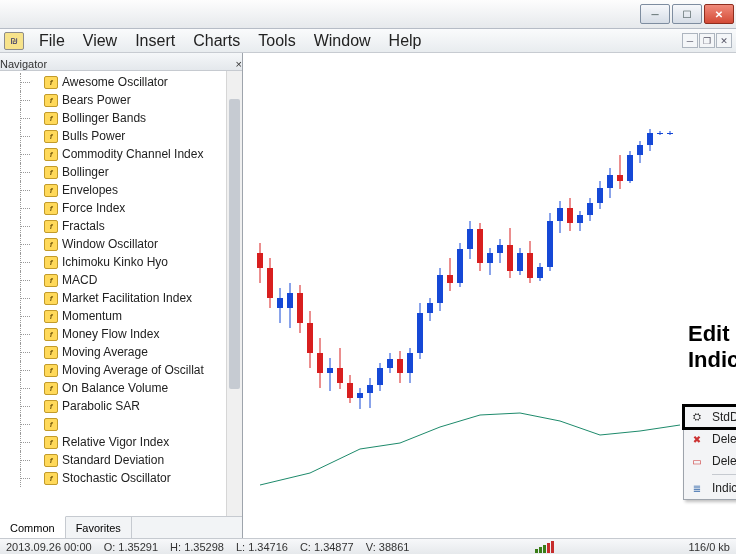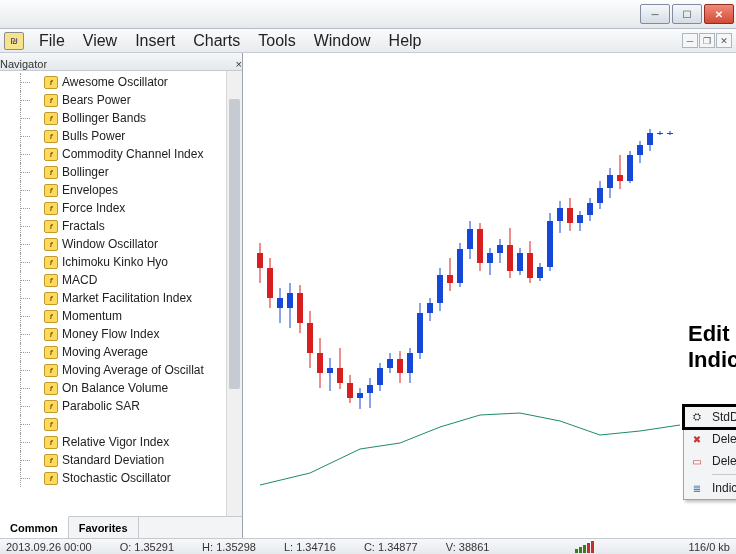--- a/index.html
+++ b/index.html
@@ -20,38 +20,38 @@
 .nav-header { height: 18px; background: linear-gradient(#f5f7f9,#e4e8ec); border-bottom: 1px solid #c6cad0; display: flex; align-items: flex-end; padding: 0 0; font-size: 11px; color: #333; }
 .nav-close { margin-left: auto; font-size: 11px; cursor: default; }
 .nav-tree { flex: 1; overflow: hidden; position: relative; }
 .nav-scroll { position: absolute; right: 0; top: 0; bottom: 0; width: 16px; background: #f0f0f0; border-left: 1px solid #d6d6d6; }
 .nav-thumb { position: absolute; left: 2px; right: 2px; top: 28px; height: 290px; background: #c6cbd2; border-radius: 2px; }
 .nav-list { padding: 2px 0 2px 0; }
 .nav-item { display: flex; align-items: center; height: 18px; padding-left: 44px; font-size: 12px; color: #222; white-space: nowrap; position: relative; }
 .nav-item::before { content: ""; position: absolute; left: 20px; top: 0; bottom: 0; border-left: 1px dotted #999; }
 .nav-item::after { content: ""; position: absolute; left: 20px; top: 9px; width: 10px; border-top: 1px dotted #999; }
 .fx-icon { width: 14px; height: 13px; background: #ffd95a; border: 1px solid #c29b2a; border-radius: 2px; margin-right: 4px; font-size: 8px; font-style: italic; font-weight: bold; color: #7a5d10; display: flex; align-items: center; justify-content: center; position: relative; z-index: 1; }
-.nav-tabs { height: 22px; border-top: 1px solid #c6cad0; background: #f2f4f6; display: flex; font-weight: bold; }
+.nav-tabs { height: 22px; border-top: 1px solid #c6cad0; background: #f2f4f6; display: flex; }
 .nav-tab { padding: 2px 10px; font-size: 11px; border-right: 1px solid #c6cad0; display: flex; align-items: center; cursor: default; }
 .nav-tab.active { background: #fff; border-top: 1px solid #fff; margin-top: -1px; }
 
 .chart { flex: 1; background: #fff; position: relative; }
 svg.candles { position: absolute; inset: 0; }
 
 .stddev-line { stroke: #1d8a6b; stroke-width: 1; fill: none; }
 
 .annotation { position: absolute; left: 445px; top: 268px; font-size: 22px; font-weight: 700; color: #000; }
 
 .ctx { position: absolute; left: 440px; top: 352px; width: 234px; background: #f3f4f6; border: 1px solid #9ea4ac; box-shadow: 2px 2px 3px rgba(0,0,0,.25); }
 .ctx-row { display: flex; align-items: center; height: 22px; padding: 0 6px 0 4px; font-size: 12px; color: #222; cursor: default; }
 .ctx-ic { width: 18px; height: 16px; margin-right: 6px; display: flex; align-items: center; justify-content: center; font-size: 10px; }
 .ctx-sep { height: 1px; background: #c6cad0; margin: 2px 4px 2px 28px; }
 .highlight { outline: 3px solid #000; outline-offset: -1px; }
 
-.statusbar { height: 16px; background: linear-gradient(#f7f8fa,#e6e9ec); border-top: 1px solid #c6cad0; display: flex; align-items: center; font-size: 11px; color: #333; padding: 0 6px; gap: 28px; }
+.statusbar { height: 16px; background: linear-gradient(#f7f8fa,#e6e9ec); border-top: 1px solid #c6cad0; display: flex; align-items: center; font-size: 11px; color: #333; padding: 0 6px; gap: 12px; }
 .statusbar span:last-child { margin-left: auto; }
 .bars { display: inline-flex; gap: 1px; align-items: flex-end; margin-left: auto; margin-right: 8px; }
 .bars i { width: 3px; background: #3a7d18; display: block; }
 .bars i:nth-child(1){height:4px}.bars i:nth-child(2){height:6px}.bars i:nth-child(3){height:8px}.bars i:nth-child(4){height:10px;background:#c62d2d}.bars i:nth-child(5){height:12px;background:#c62d2d}
 </style>
 </head>
 <body>
 
 <div class="titlebar">
   <div class="winbtn">─</div>

